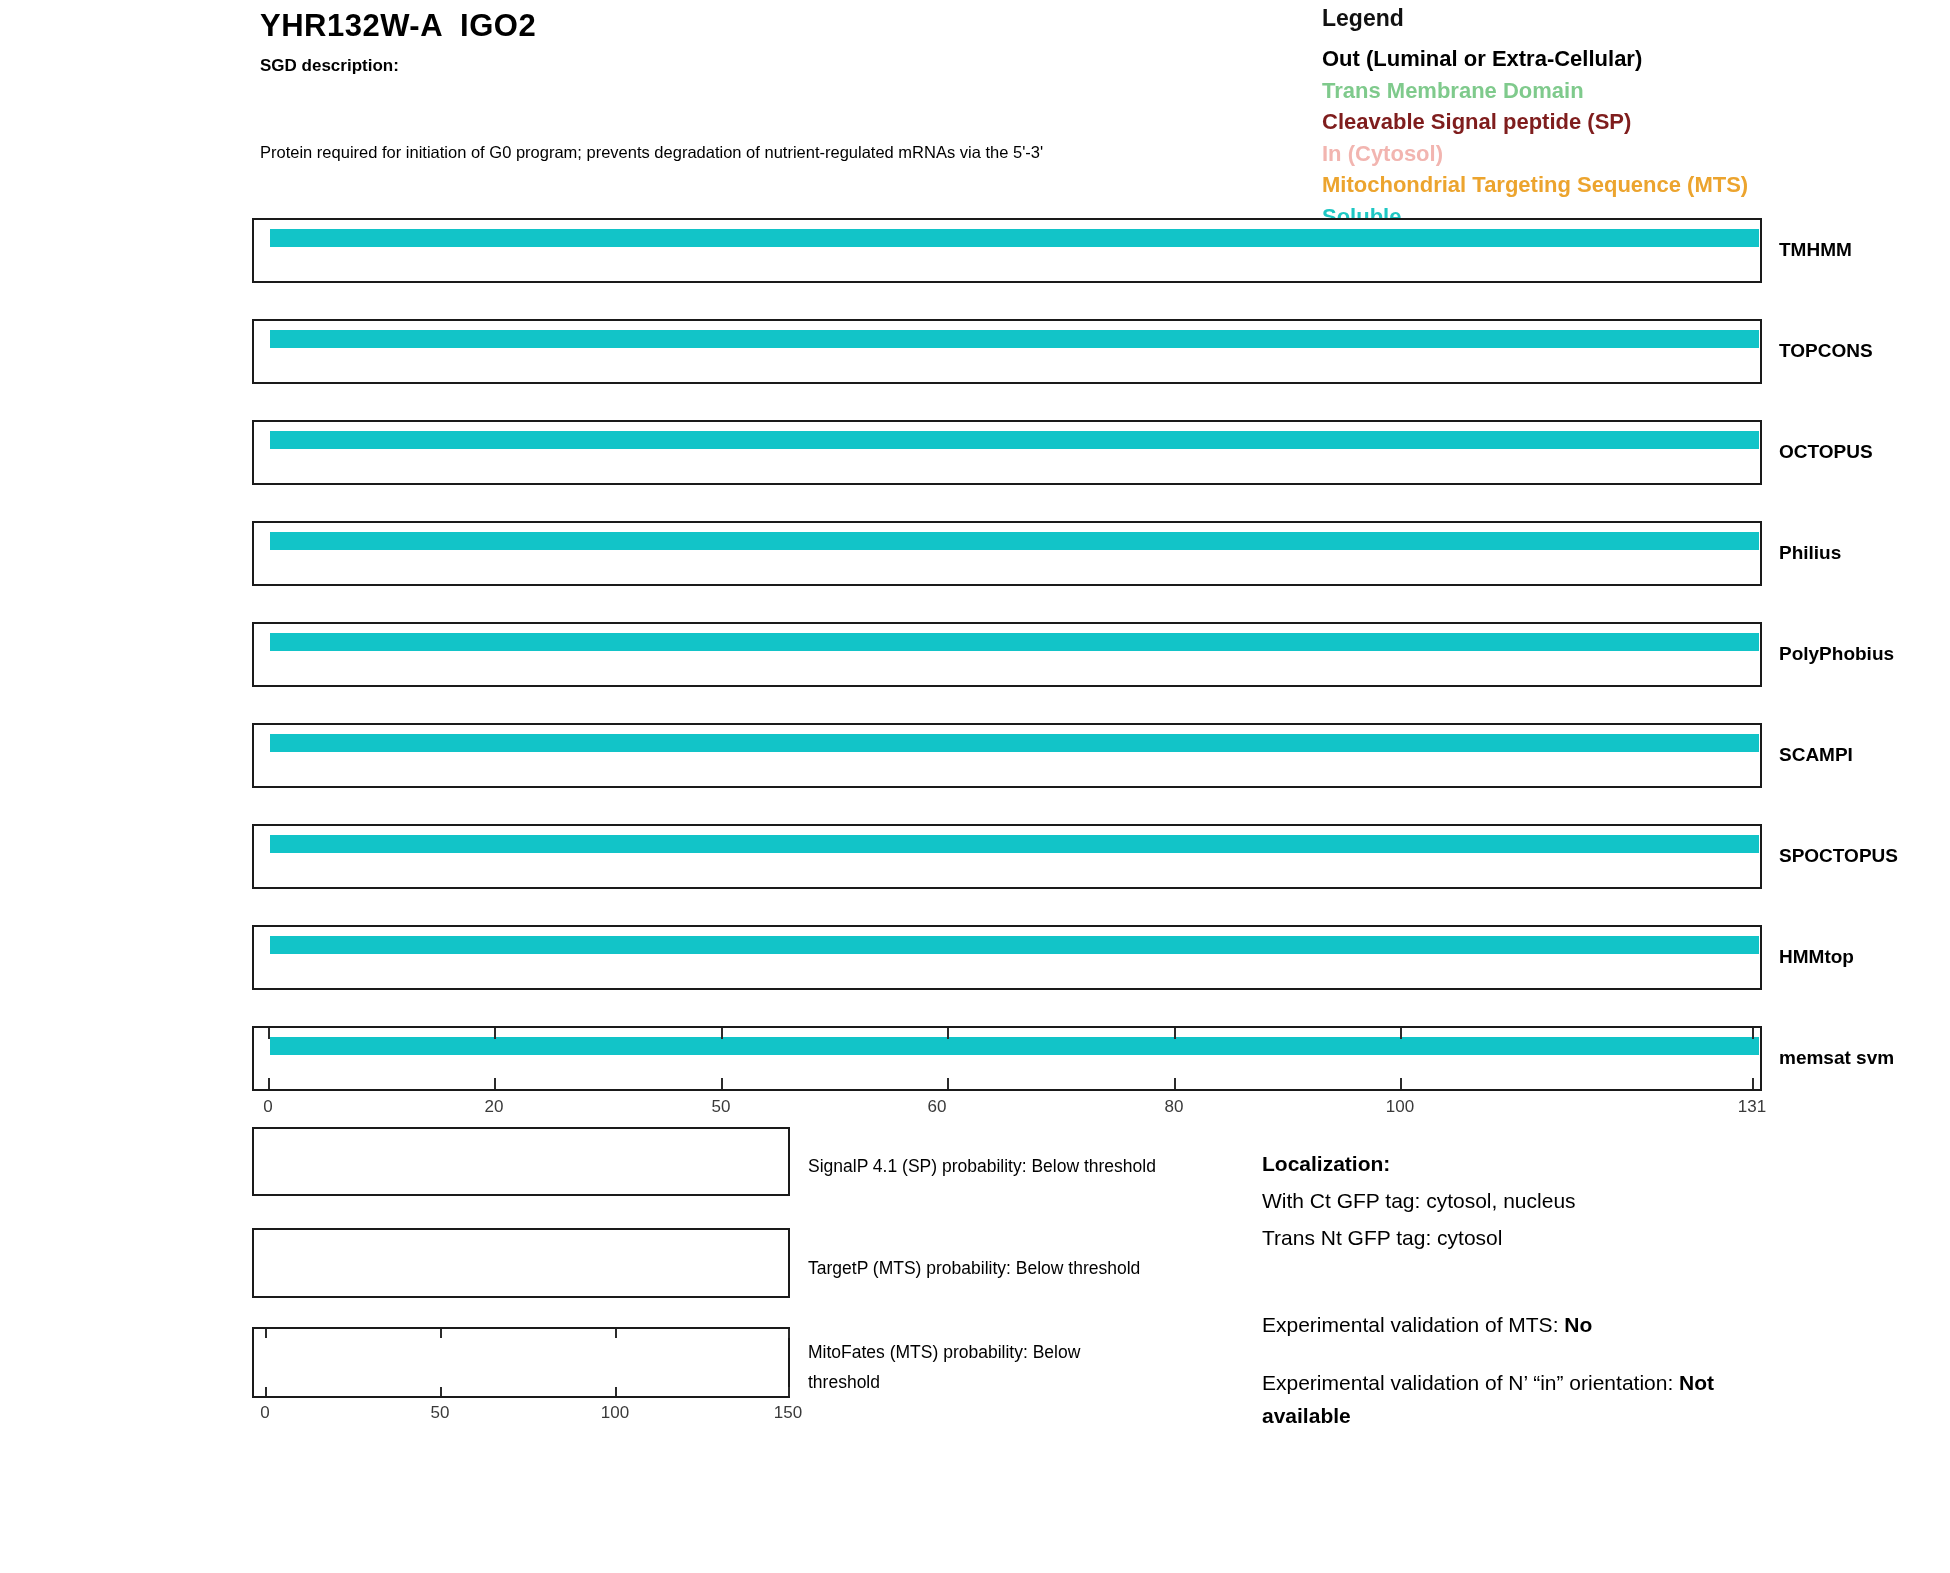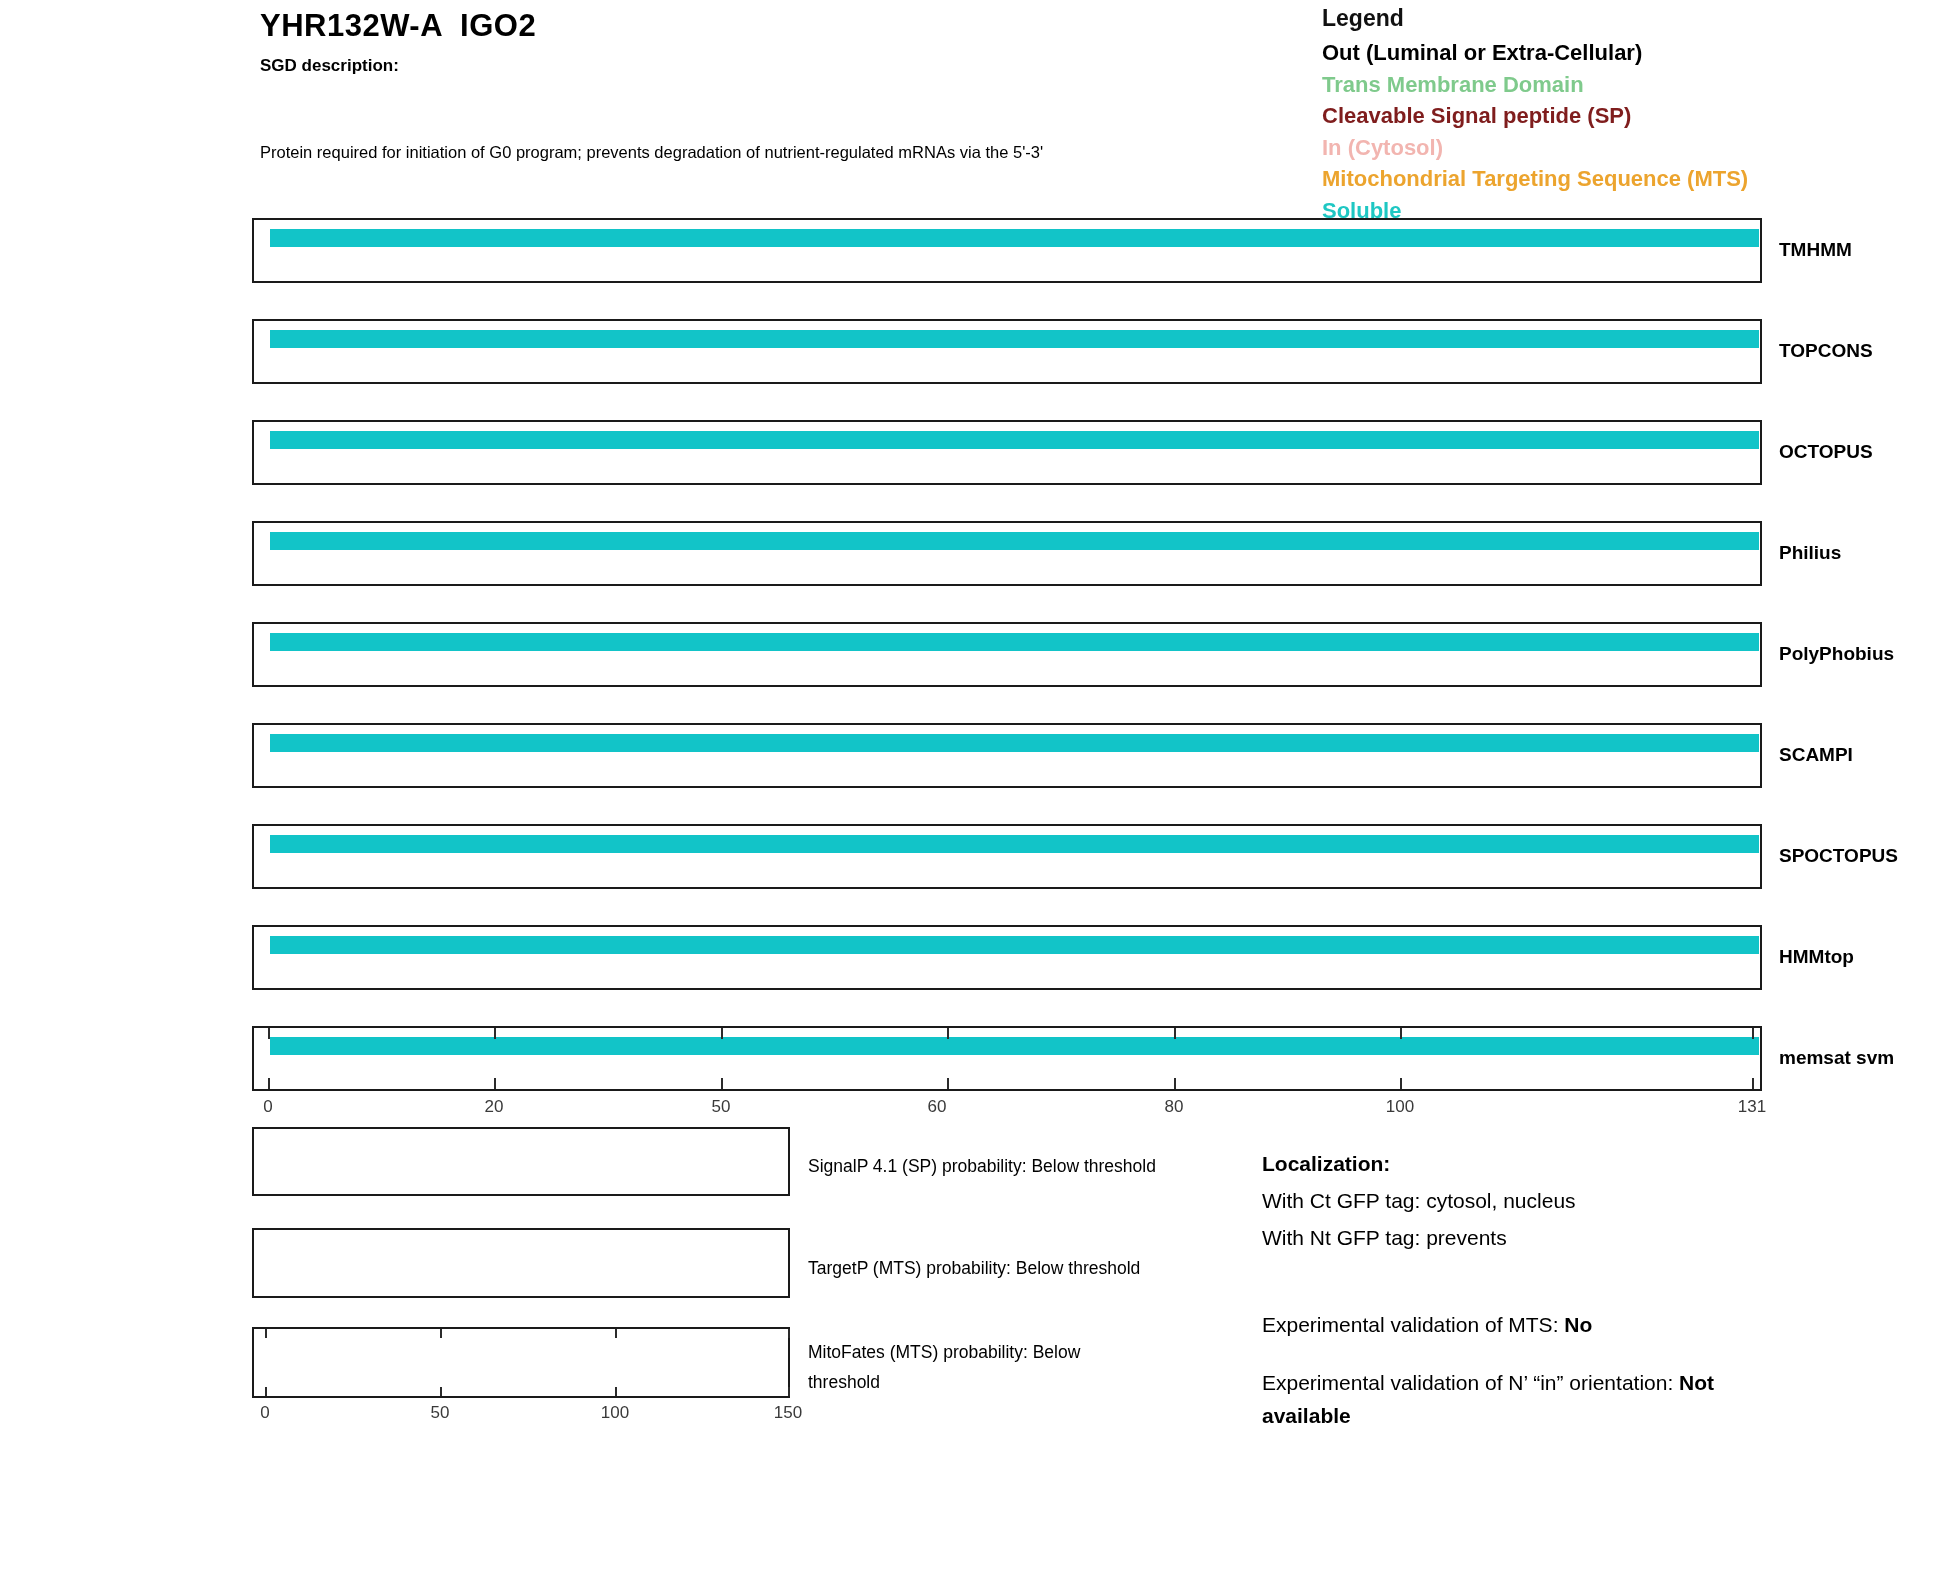--- a/index.html
+++ b/index.html
@@ -3,21 +3,21 @@
 <meta charset="utf-8">
 <style>
   html,body{margin:0;padding:0;background:#fff;}
   #canvas{position:relative;width:1950px;height:1573px;background:#ffffff;
           font-family:"Liberation Sans", sans-serif;color:#000;overflow:hidden;}
   .abs{position:absolute;}
   #title{left:260px;top:8px;font-size:31px;font-weight:bold;white-space:pre;letter-spacing:.5px;}
   #sgd-label{left:260px;top:56px;font-size:17px;font-weight:bold;}
   #sgd-desc{left:260px;top:77px;font-size:16.5px;line-height:30px;white-space:pre;}
   #legend{left:1322px;top:5px;}
-  #legend .ltitle{font-size:23px;font-weight:bold;color:#111;margin-bottom:5px;}
+  #legend .ltitle{font-size:23px;font-weight:bold;color:#111;margin-bottom:11px;}
   #legend .litem{font-size:22px;font-weight:bold;line-height:31.5px;white-space:pre;}
   .track{position:absolute;left:0;width:1950px;height:65px;}
   .tbox{position:absolute;left:252px;top:0;width:1506px;height:61px;border:2px solid #1a1a1a;background:#fff;}
   .tbar{position:absolute;left:270px;top:11px;width:1489px;height:18px;background:#12c4c8;}
   .tlabel{position:absolute;left:1779px;top:21px;font-size:19px;font-weight:bold;white-space:pre;text-align:right;}
   .tick{position:absolute;width:2px;background:#2b2b2b;}
   .ax{position:absolute;transform:translateX(-50%);font-size:17px;color:#3a3a3a;}
   .pbox{position:absolute;left:252px;width:534px;border:2px solid #1a1a1a;background:#fff;}
   .plabel{position:absolute;left:808px;font-size:17.5px;line-height:30px;}
   .rtext{position:absolute;left:1262px;font-size:21px;line-height:33px;}
@@ -133,17 +133,17 @@
   <div class="ax" style="left:440px;top:1403px">50</div>
   <div class="ax" style="left:615px;top:1403px">100</div>
   <div class="ax" style="left:788px;top:1403px">150</div>
 
   <div class="plabel" style="top:1151px">SignalP 4.1 (SP) probability: Below threshold</div>
   <div class="plabel" style="top:1253px">TargetP (MTS) probability: Below threshold</div>
   <div class="plabel" style="top:1337px;width:300px">MitoFates (MTS) probability: Below threshold</div>
 
   <div class="rtext bold" style="top:1147px">Localization:</div>
   <div class="rtext" style="top:1184px">With Ct GFP tag: cytosol, nucleus</div>
-  <div class="rtext" style="top:1221px">With Nt GFP tag: prevents</div>
+  <div class="rtext" style="top:1221px">Trans Nt GFP tag: cytosol</div>
   <div class="rtext" style="top:1308px"><span>Experimental validation of MTS: </span><b>No</b></div>
   <div class="rtext" style="top:1366px;width:545px"><span>Experimental validation of N’ “in” orientation: </span><b>Not available</b></div>
 
 </div>
 
 </body></html>

